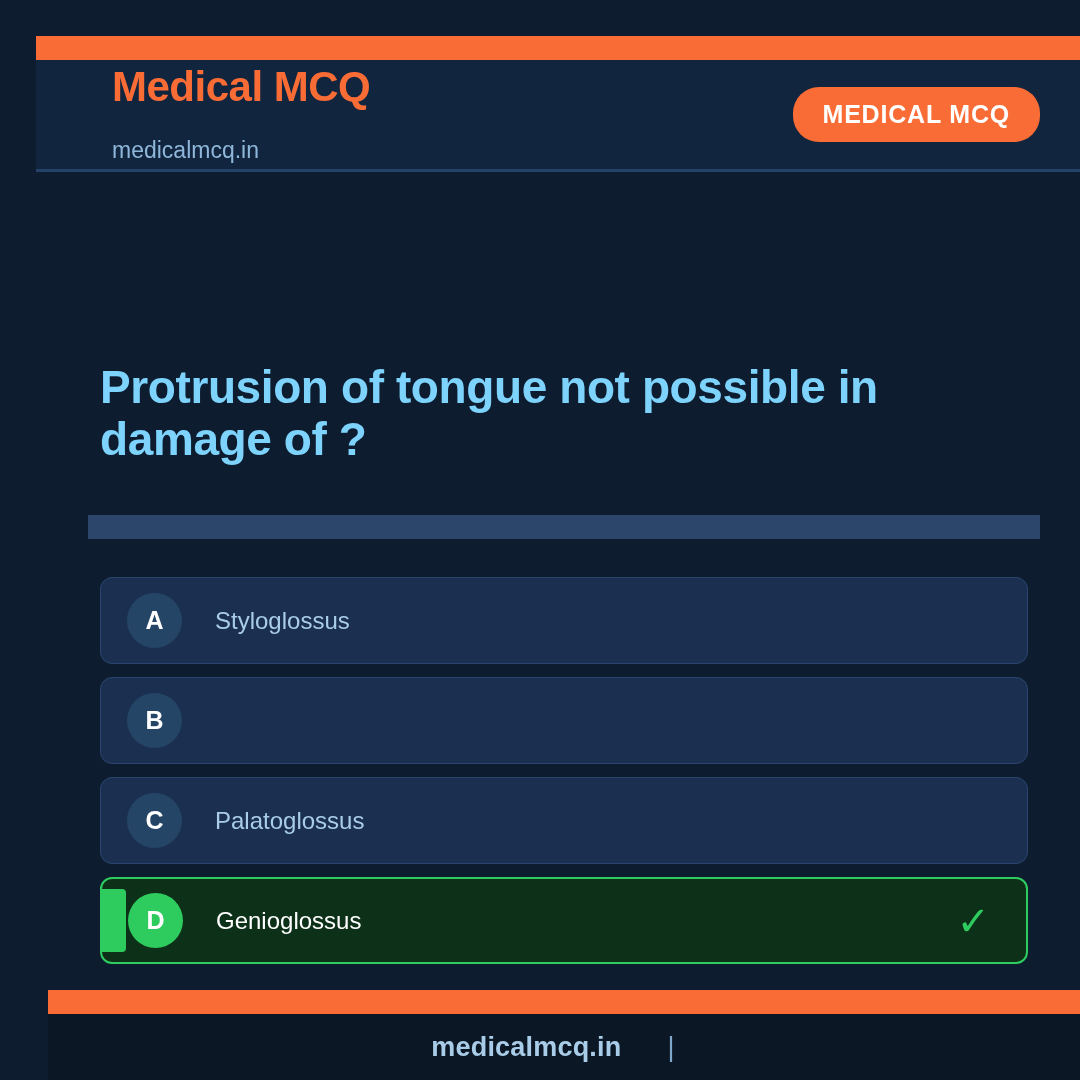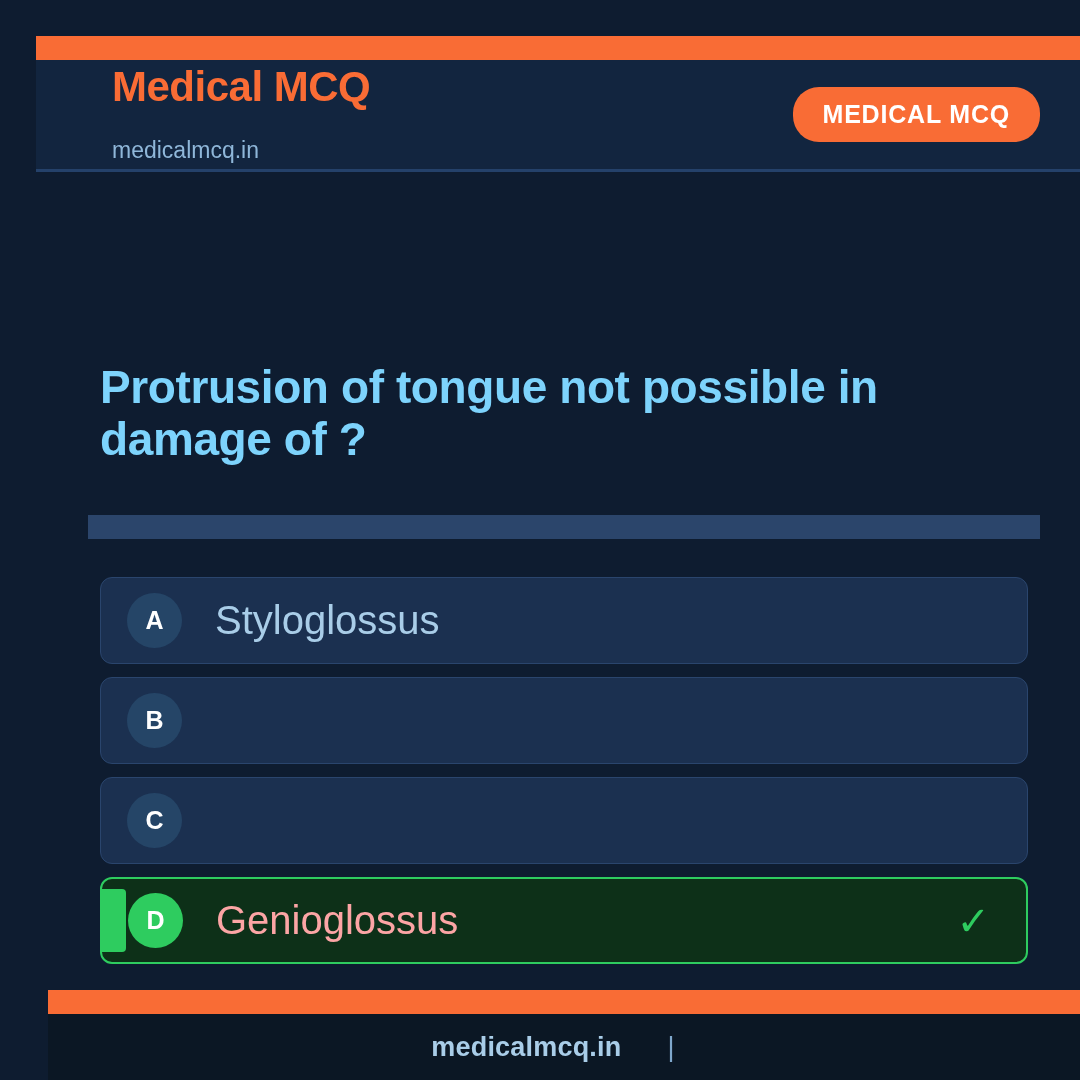--- a/index.html
+++ b/index.html
@@ -86,42 +86,42 @@
   }
   .opt-circle {
     flex:0 0 auto;
     width:55px; height:55px; border-radius:50%;
     background:#254567;
     display:flex; align-items:center; justify-content:center;
     color:#ffffff; font-size:25px; font-weight:bold;
   }
   .opt-label {
     margin-left:21px;
-    font-size:40px; color:#a9cde8;
+    font-size:24px; color:#a9cde8;
     white-space:nowrap; overflow:hidden; text-overflow:ellipsis;
   }
   .opt-check {
     margin-left:auto;
     font-size:40px; color:#2ecc5f; line-height:1;
     display:none;
   }
 
   
   .option.correct {
     background:#0d3018;
     border:2px solid #2ecc5f;
   }
   .option.correct .accent-bar {
     display:block;
     position:absolute; left:0; top:10px; bottom:10px;
     width:9px; background:#2ecc5f; border-radius:0 4px 4px 0;
   }
   .accent-bar { display:none; }
   .option.correct .opt-circle { background:#2ecc5f; color:#ffffff; }
-  .option.correct .opt-label { color:#fca5a5; }
+  .option.correct .opt-label { color:#ffffff; }
   .option.correct .opt-check { display:block; }
 
   
   .footer-wrap { flex:0 0 auto; }
   .footer-accent { height:6px; width:100%; background:#f96c35; }
   .footer {
     height:66px; background:#0b1724;
     display:flex; align-items:center; justify-content:center;
     gap:0;
   }
@@ -162,20 +162,21 @@
 
       <div class="option">
 
         <span class="opt-circle">B</span>
 
       </div>
 
       <div class="option">
 
         <span class="opt-circle">C</span>
+        <span class="opt-label">Palatoglossus</span>
 
       </div>
 
       <div class="option correct">
         <span class="accent-bar"></span>
         <span class="opt-circle">D</span>
         <span class="opt-label">Genioglossus</span>
         <span class="opt-check">✓</span>
       </div>
 

